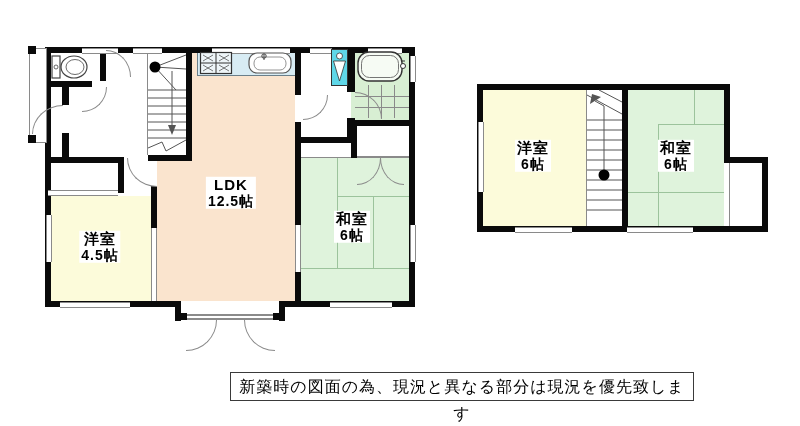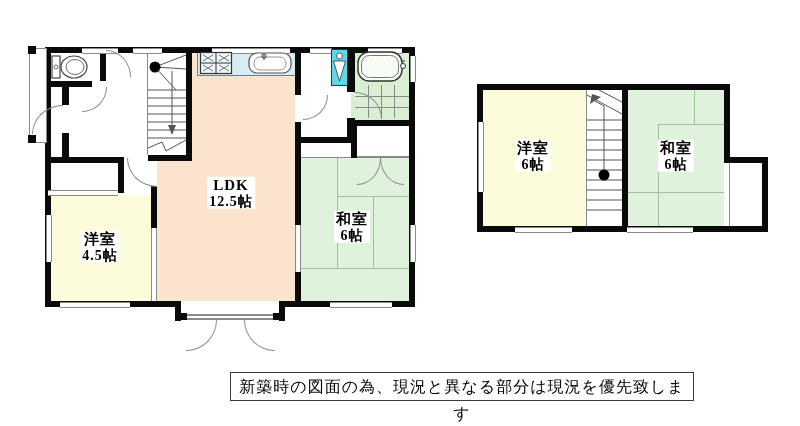--- a/index.html
+++ b/index.html
@@ -12,21 +12,21 @@
   .winH{position:absolute;background:#fff;border-top:1.3px solid #8a8a8a;border-bottom:1.3px solid #8a8a8a;}
   .winV{position:absolute;background:#fff;border-left:1.3px solid #8a8a8a;border-right:1.3px solid #8a8a8a;}
   .gap{position:absolute;background:#fff;}
   .arc{position:absolute;}
   .arc-tl{border-top:1.3px solid #8a8a8a;border-left:1.3px solid #8a8a8a;border-top-left-radius:100% 100%;}
   .arc-tr{border-top:1.3px solid #8a8a8a;border-right:1.3px solid #8a8a8a;border-top-right-radius:100% 100%;}
   .arc-bl{border-bottom:1.3px solid #8a8a8a;border-left:1.3px solid #8a8a8a;border-bottom-left-radius:100% 100%;}
   .arc-br{border-bottom:1.3px solid #8a8a8a;border-right:1.3px solid #8a8a8a;border-bottom-right-radius:100% 100%;}
   .room-label{position:absolute;transform:translate(-50%,-50%);text-align:center;background:#fff;
               padding:0 2px;line-height:1.12;color:#000;font-weight:bold;white-space:nowrap;}
-  .room-label span{display:block;font-size:15px;letter-spacing:1px;font-family:Liberation Serif, serif;}
+  .room-label span{display:block;font-size:15px;letter-spacing:1px;}
   .room-label .sz{font-size:14px;}
   .caption{position:absolute;left:230px;top:372px;width:462px;height:27px;border:1.6px solid #3a3a3a;
            background:#fff;font-size:16px;line-height:27px;text-align:center;color:#000;letter-spacing:1px;}
   svg{position:absolute;overflow:visible;}
 </style>
 </head>
 <body>
 
 <div class="canvas">
 

